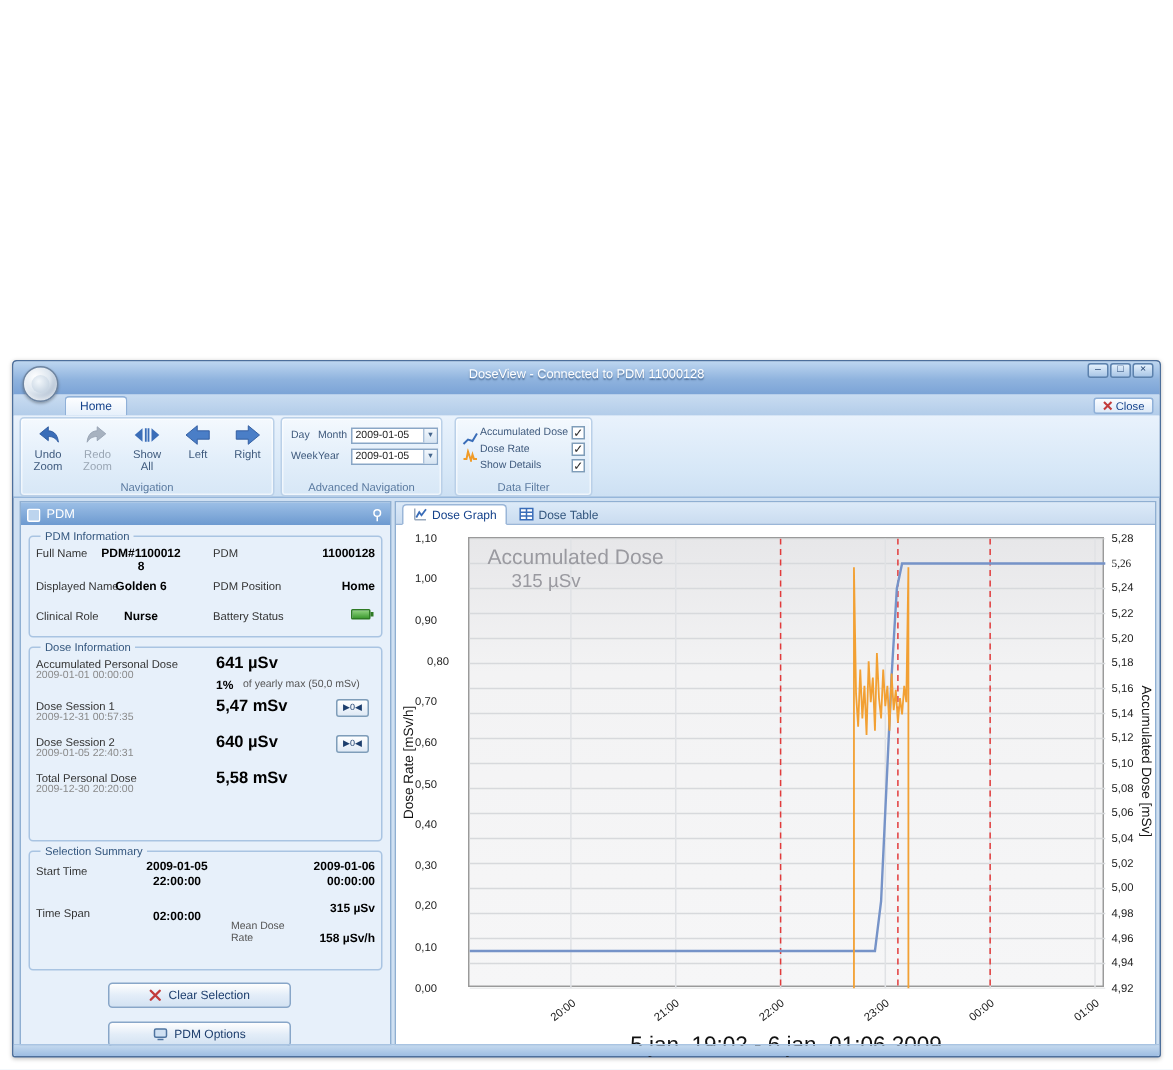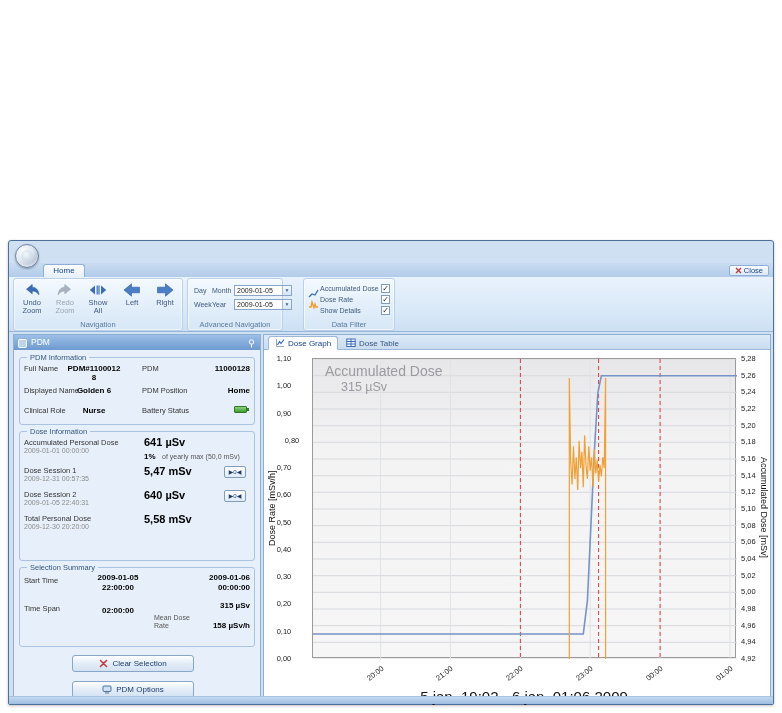--- a/index.html
+++ b/index.html
@@ -104,20 +104,28 @@
            justify-content:center;writing-mode:vertical-rl;font-size:9px;color:#111;}
   .bottom-frame{position:absolute;left:0;right:0;bottom:0;height:8px;border-top:1px solid #a9c4e2;
            background:linear-gradient(#c3d8ee,#9dbde2);border-radius:0 0 2px 2px;}
 </style>
 </head>
 <body>
 
 <div class="page">
   <div class="window">
 
+    <div class="titlebar">
+      <span class="title">DoseView - Connected to PDM 11000128</span>
+      <span class="winbtns">
+        <span class="wbtn">–</span>
+        <span class="wbtn">□</span>
+        <span class="wbtn">×</span>
+      </span>
+    </div>
     <div class="orb"></div>
 
     <div class="tabrow">
       <div class="home-tab">Home</div>
       <div class="ribbon-close">
         <svg width="7" height="7" viewBox="0 0 7 7">
             <path d="M1,1 L6,6 M6,1 L1,6" stroke="#c23b3b" stroke-width="1.4"></path>
           </svg>
         <span>Close</span>
       </div>
@@ -160,21 +168,21 @@
         <div class="rbtn" style="left:135px">
           <svg class="ric" viewBox="0 0 20 18">
               <polygon points="18,9 10.5,2.8 10.5,6.2 2.5,6.2 2.5,11.8 10.5,11.8 10.5,15.2" fill="#4a7ec7" stroke="#2c589c" stroke-width="0.6"></polygon>
             </svg>
           <span class="rlbl">Right</span>
           <span class="rl bl"></span>
         </div>
         <div class="glabel">Navigation</div>
       </div>
 
-      <div class="rgroup" style="left:178px;width:96px">
+      <div class="rgroup" style="left:178px;width:108px">
         <span class="adv-link" style="left:6px;top:8px">Day</span>
         <span class="adv-link" style="left:24px;top:8px">Month</span>
         <span class="adv-link" style="left:6px;top:22px">Week</span>
         <span class="adv-link" style="left:24px;top:22px">Year</span>
         <div class="combo" style="top:6px">
           <span class="cval">2009-01-05</span>
           <span class="carrow">▼</span>
         </div>
         <div class="combo" style="top:20px">
           <span class="cval">2009-01-05</span>
@@ -342,21 +350,21 @@
             <div class="ytick-right" style="top: 179.333px;">5,06</div>
             <div class="ytick-right" style="top: 162.667px;">5,08</div>
             <div class="ytick-right" style="top: 146px;">5,10</div>
             <div class="ytick-right" style="top: 129.333px;">5,12</div>
             <div class="ytick-right" style="top: 112.667px;">5,14</div>
             <div class="ytick-right" style="top: 96px;">5,16</div>
             <div class="ytick-right" style="top: 79.3333px;">5,18</div>
             <div class="ytick-right" style="top: 62.6667px;">5,20</div>
             <div class="ytick-right" style="top: 46px;">5,22</div>
             <div class="ytick-right" style="top: 29.3333px;">5,24</div>
-            <div class="ytick-right" style="top: 12.6667px;">5,26</div>
+            <div class="ytick-right" style="top: 12.6667px; font-family: Liberation Serif, serif;">5,26</div>
             <div class="ytick-right" style="top: -4px;">5,28</div>
           </div>
         <div class="plot">
           <svg id="plot-svg" width="424" height="300" viewBox="0 0 424 300">
               <line x1="0" y1="300" x2="424" y2="300" stroke="#d7d9dc" stroke-width="1"></line>
               <line x1="0" y1="283.3" x2="424" y2="283.3" stroke="#d7d9dc" stroke-width="1"></line>
               <line x1="0" y1="266.7" x2="424" y2="266.7" stroke="#d7d9dc" stroke-width="1"></line>
               <line x1="0" y1="250" x2="424" y2="250" stroke="#d7d9dc" stroke-width="1"></line>
               <line x1="0" y1="233.3" x2="424" y2="233.3" stroke="#d7d9dc" stroke-width="1"></line>
               <line x1="0" y1="216.7" x2="424" y2="216.7" stroke="#d7d9dc" stroke-width="1"></line>

